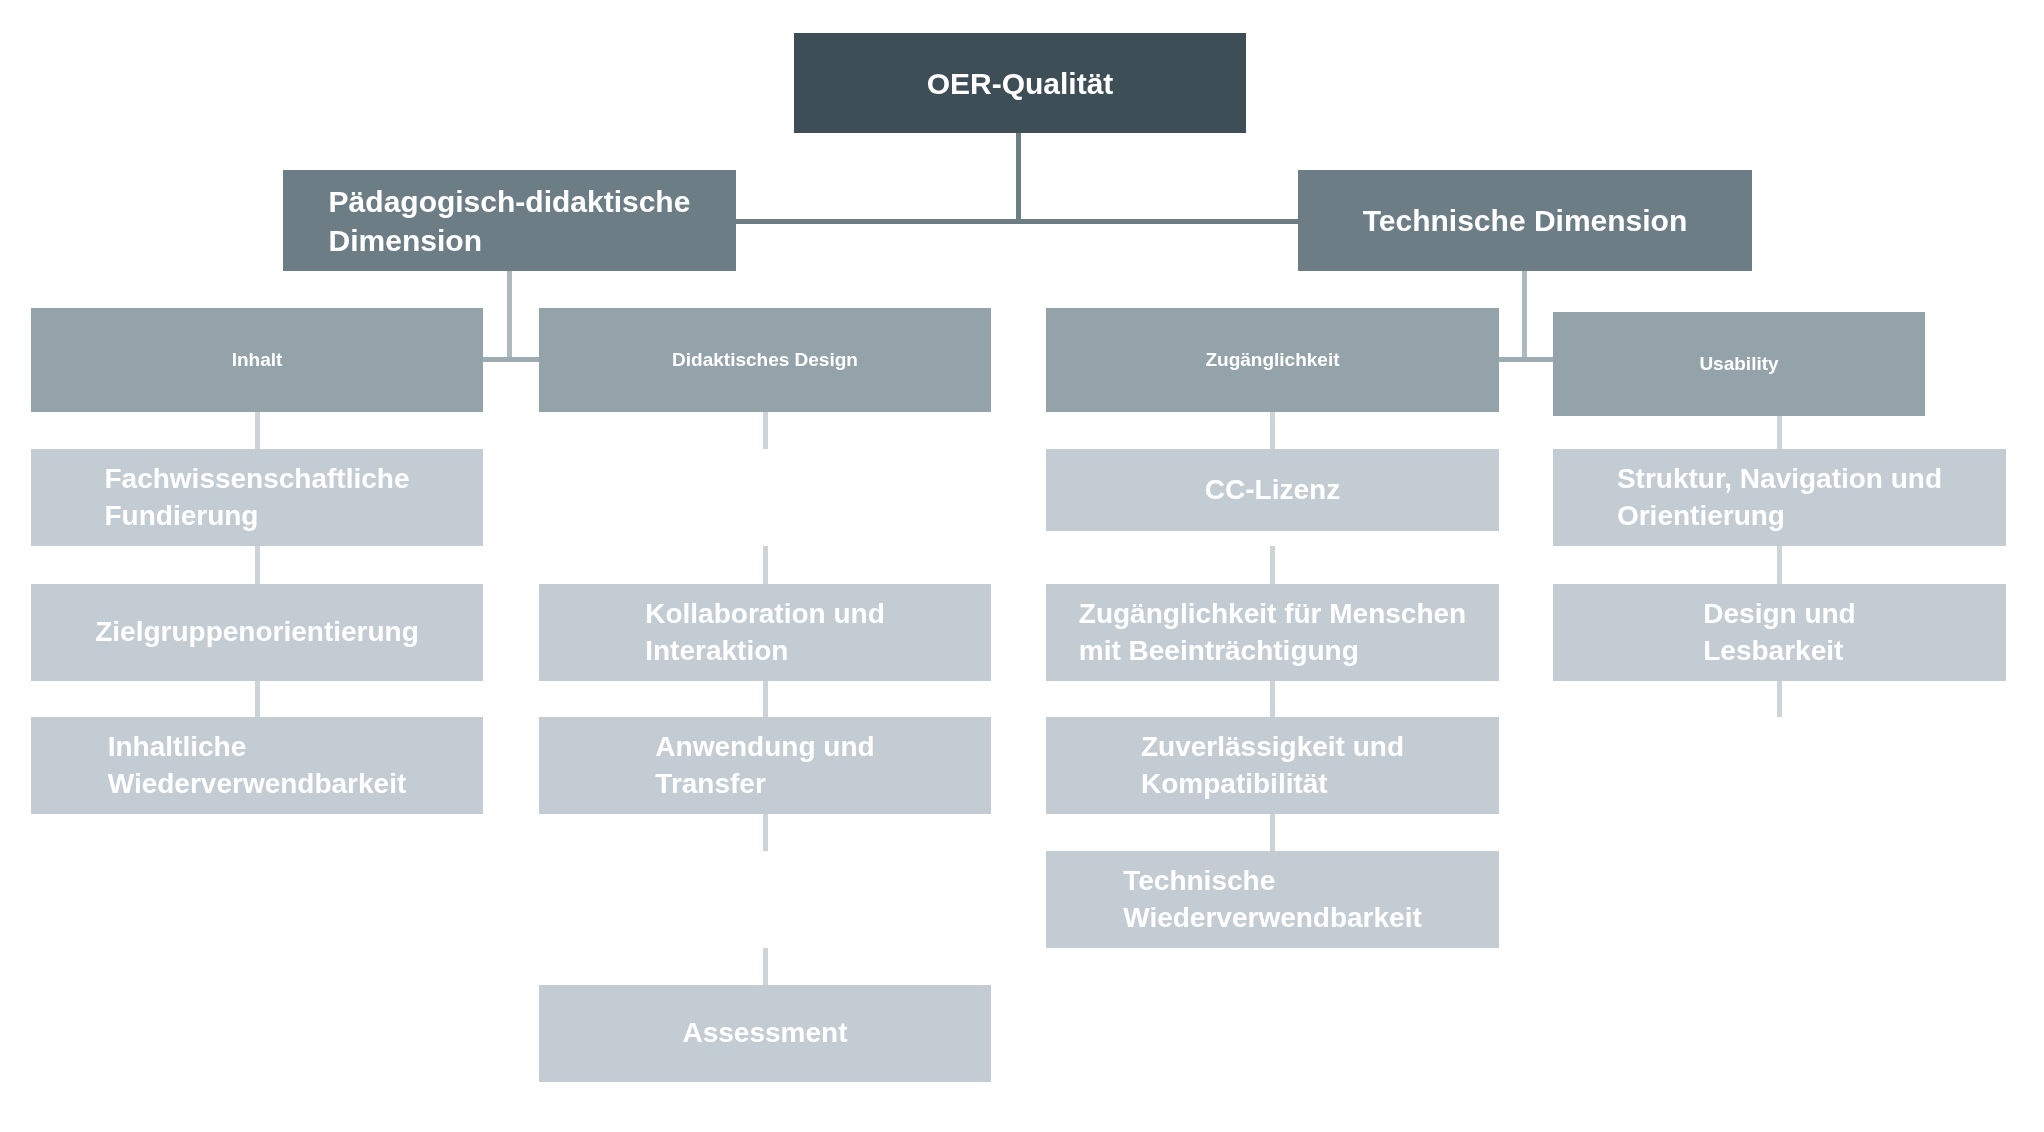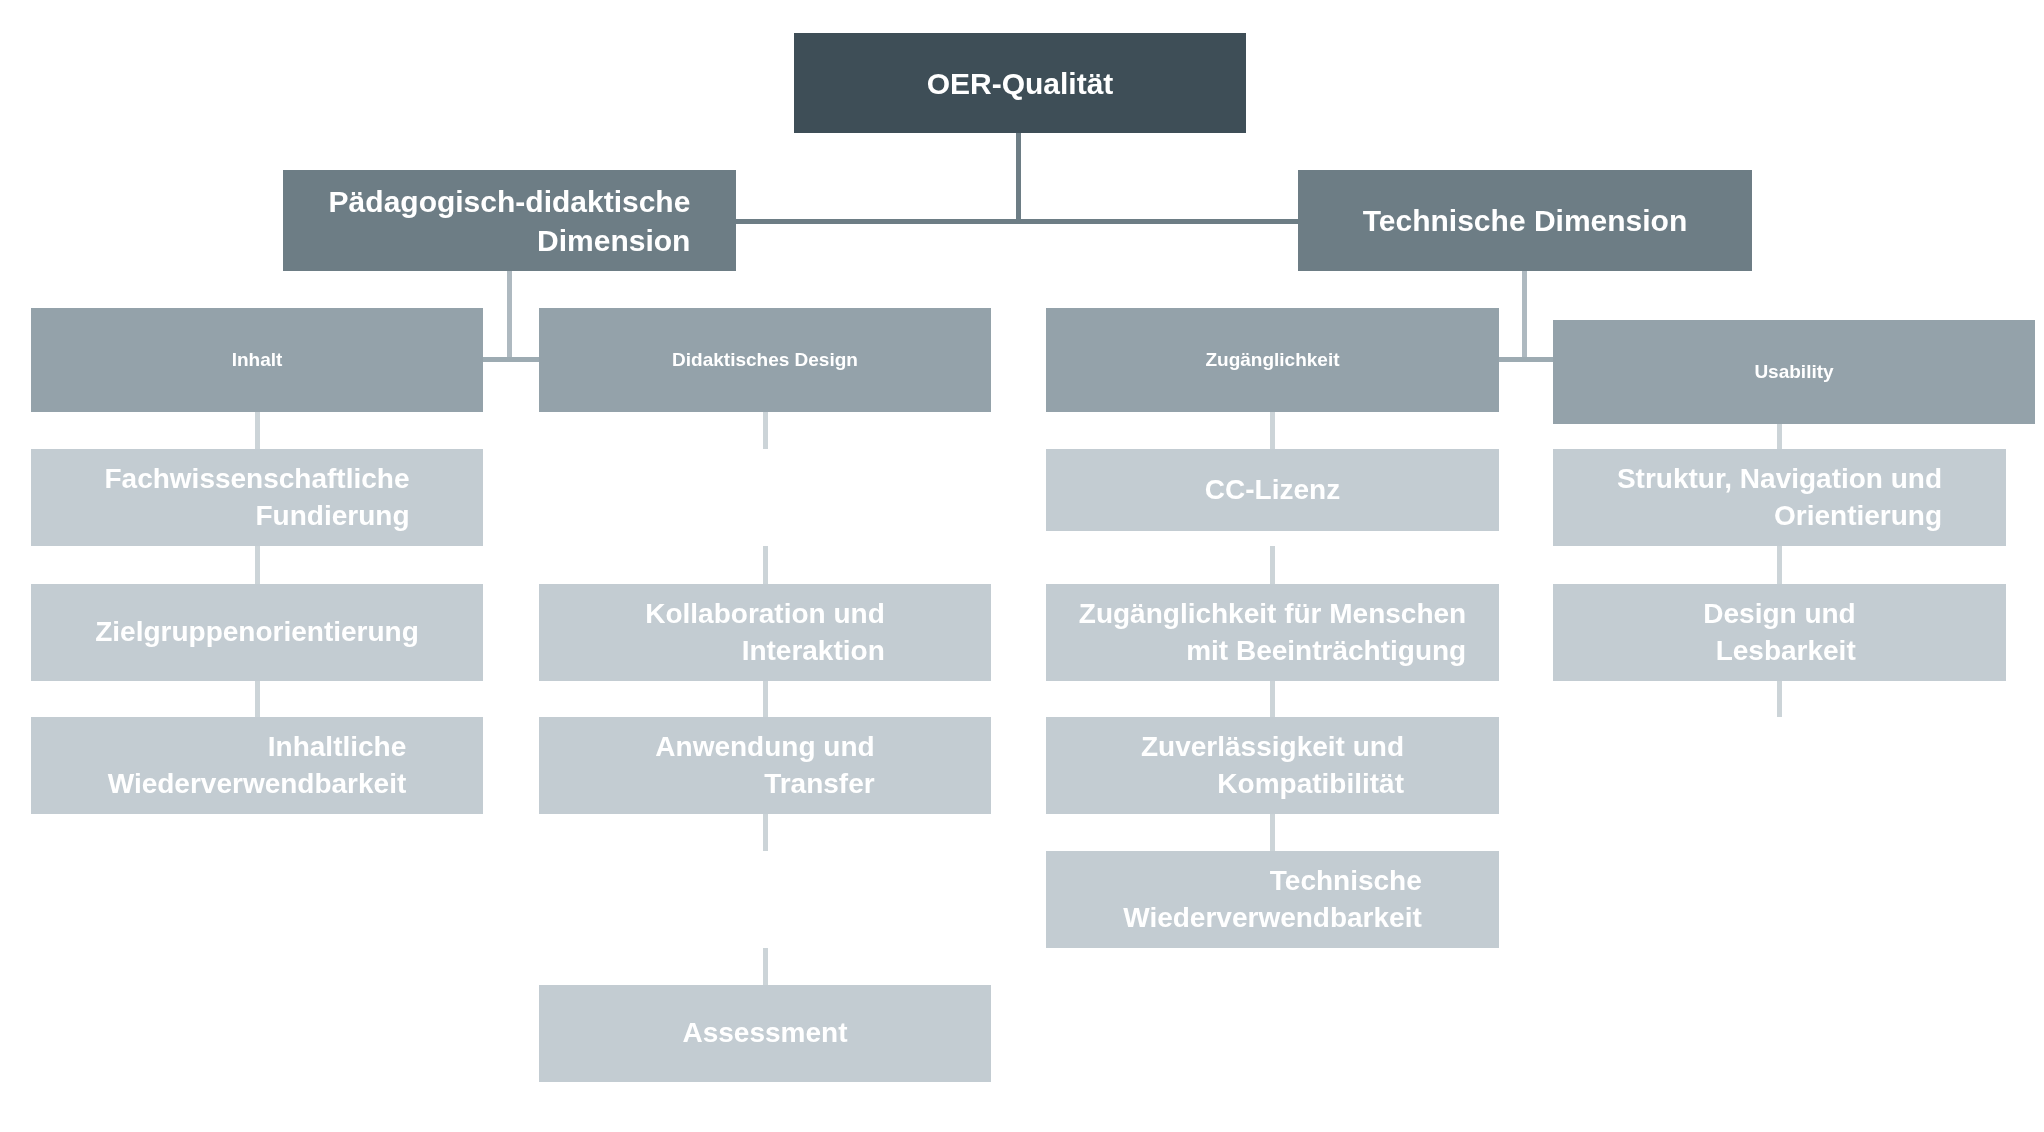--- a/index.html
+++ b/index.html
@@ -9,21 +9,21 @@
     height: 1132px;
     background: #ffffff;
     font-family: "Liberation Sans", sans-serif;
     overflow: hidden;
   }
   .box {
     position: absolute;
     display: flex;
     align-items: center;
     justify-content: center;
-    text-align: right;
+    text-align: left;
     color: #ffffff;
     font-weight: 700;
     box-sizing: border-box;
     padding: 4px 10px;
   }
   .box .lbl { white-space: pre-line; line-height: 1.3; }
   .root-box      { background: #3e4e57; font-size: 30px; }
   .dimension-box { background: #6d7d85; font-size: 30px; }
   .category-box  { background: #94a2aa; font-size: 19px; }
   .leaf-box      { background: #c3ccd2; font-size: 28px; }
@@ -80,21 +80,21 @@
 
   <div class="box category-box" style="left:31px;top:308px;width:452px;height:104px">
     <span class="lbl">Inhalt</span>
   </div>
   <div class="box category-box" style="left:539px;top:308px;width:452px;height:104px">
     <span class="lbl">Didaktisches Design</span>
   </div>
   <div class="box category-box" style="left:1046px;top:308px;width:453px;height:104px">
     <span class="lbl">Zugänglichkeit</span>
   </div>
-  <div class="box category-box" style="left:1553px;top:320px;width:482px;height:104px">
+  <div class="box category-box" style="left:1553px;top:312px;width:372px;height:104px">
     <span class="lbl">Usability</span>
   </div>
 
   <div class="box leaf-box" style="left:31px;top:449px;width:452px;height:97px">
     <span class="lbl">Fachwissenschaftliche
 Fundierung</span>
   </div>
   <div class="box leaf-box" style="left:31px;top:584px;width:452px;height:97px">
     <span class="lbl">Zielgruppenorientierung</span>
   </div>

